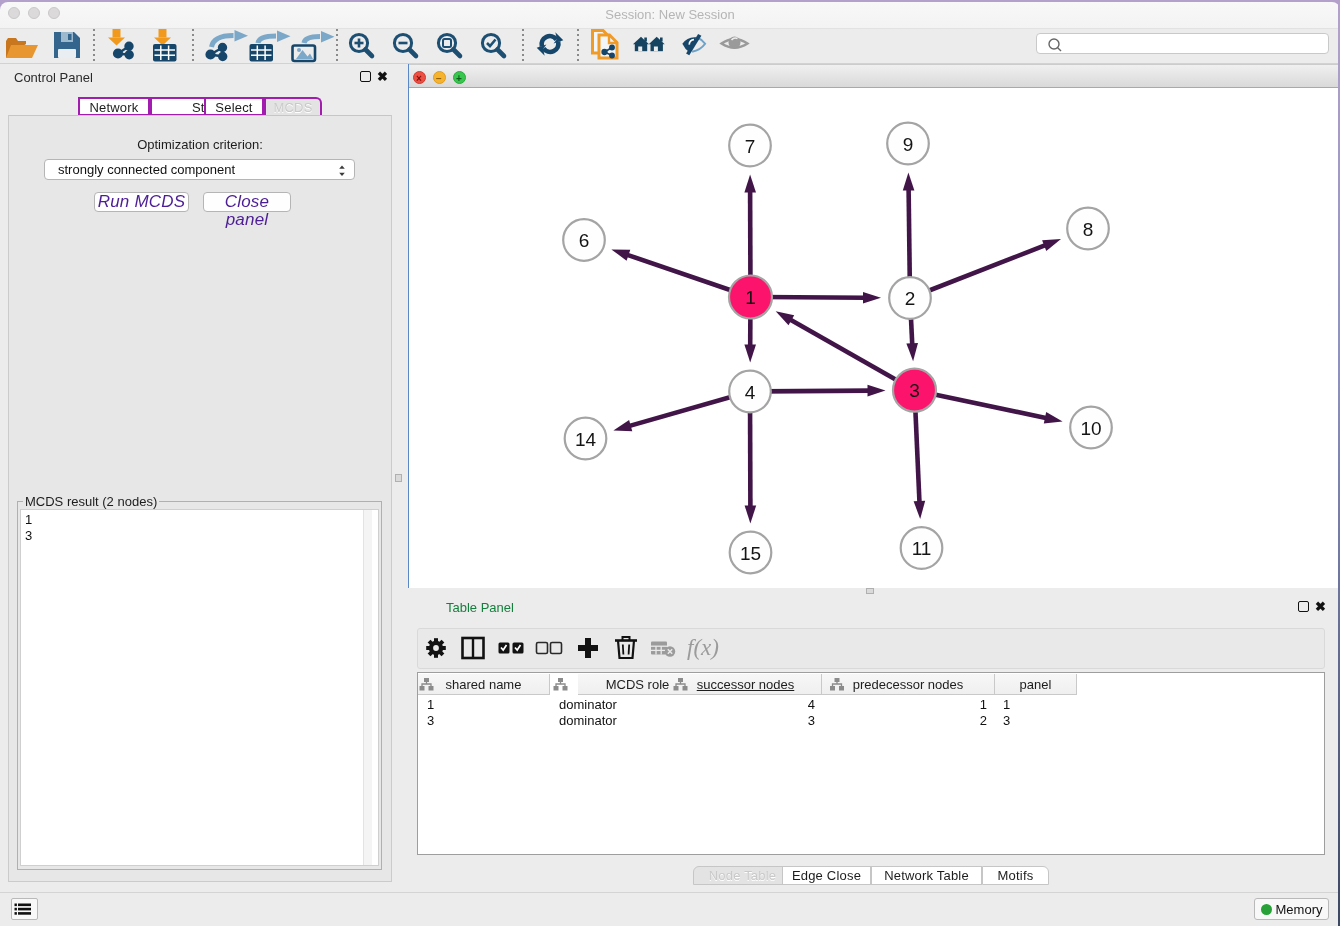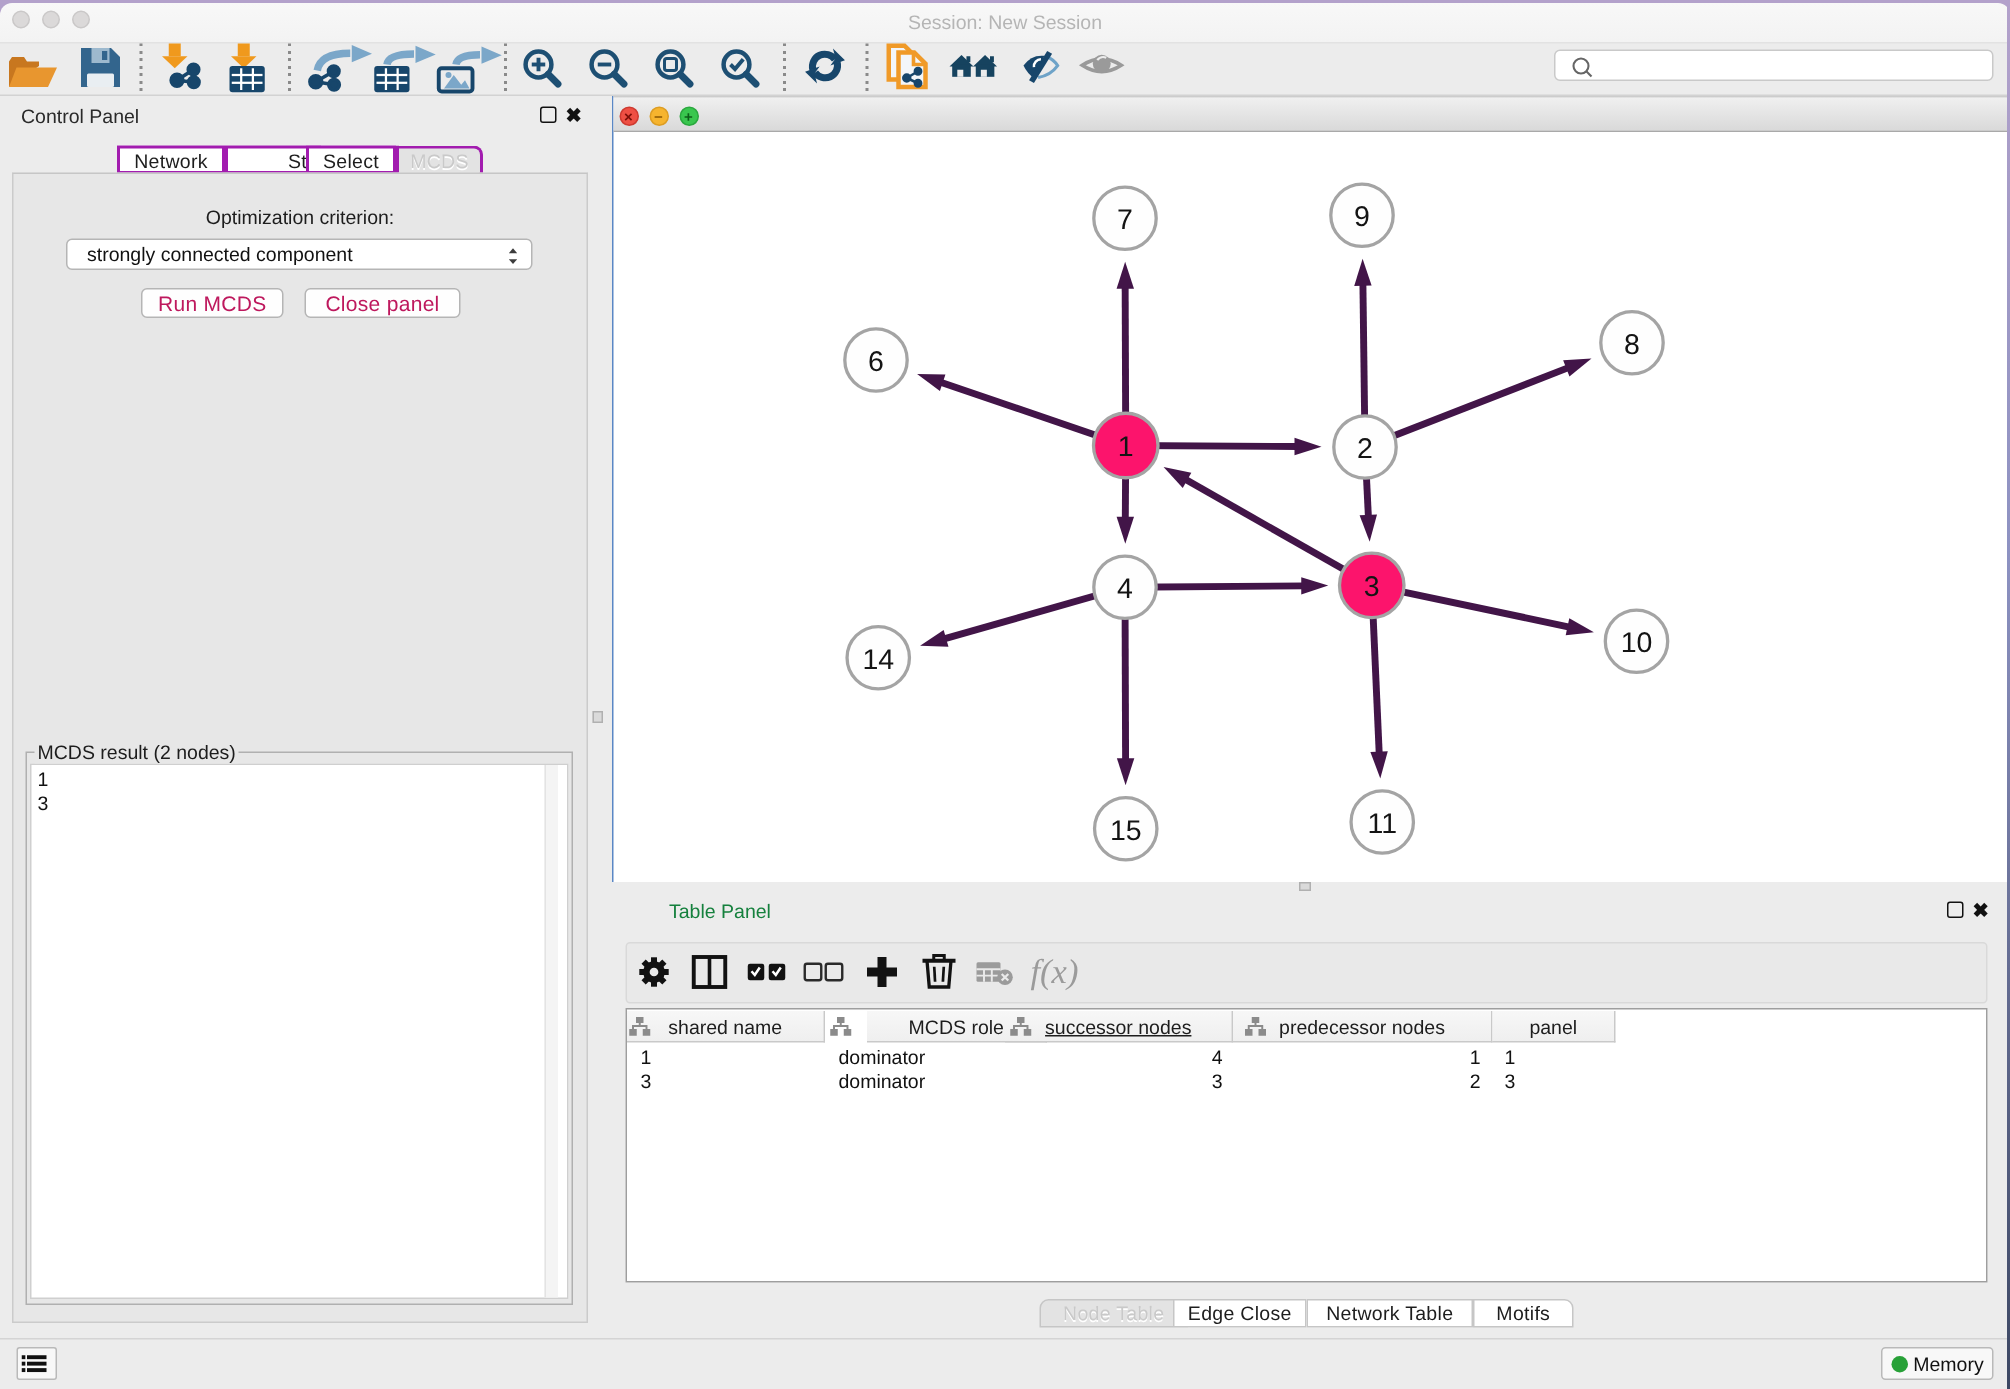--- a/index.html
+++ b/index.html
@@ -11,21 +11,21 @@
 .sep{position:absolute;top:29px;height:33px;width:2px;background:repeating-linear-gradient(#8a8a8a 0 2px,rgba(0,0,0,0) 2px 5px);}
 #search{left:1036px;top:33px;width:293px;height:21px;background:#fff;border:1px solid #c9c9c9;border-radius:4px;}
 
 #cptitle{left:14px;top:70px;font-size:13px;color:#2a2a2a;}
 .sq{width:11px;height:11px;border:1.6px solid #111;border-radius:2px;position:absolute;}
 .panx{position:absolute;font-size:13px;font-weight:bold;color:#111;}
 .tab{position:absolute;top:97px;height:19px;background:#fff;border:2px solid #a21caf;font-size:13px;color:#1d1d1d;text-align:center;line-height:18px;letter-spacing:0.2px;}
 #cpanel{left:8px;top:115px;width:384px;height:767px;background:#e7e7e7;border:1px solid #cbcbcb;border-top:1px solid #c6c6c6;}
 #optlabel{left:0px;top:137px;width:400px;text-align:center;font-size:13px;color:#1d1d1d;}
 #combo{left:44px;top:159px;width:311px;height:21px;background:#fff;border:1px solid #b5b5b5;border-radius:4px;font-size:13px;color:#111;line-height:19px;padding-left:13px;}
-.btn{position:absolute;top:192px;height:20px;background:#fefefe;border:1px solid #b5b5b5;border-radius:4px;font-size:14px;color:#be185d;text-align:center;line-height:18px;letter-spacing:0.2px;}
+.btn{position:absolute;top:192px;height:20px;background:#fefefe;border:1px solid #b5b5b5;border-radius:4px;font-size:17px;color:#4c1d95;text-align:center;line-height:18px;letter-spacing:0.2px;font-style:italic;}
 #fieldset{left:17px;top:501px;width:365px;height:369px;border:1px solid #b0b0b0;}
 #fslabel{left:23px;top:494px;font-size:13px;color:#1d1d1d;background:#e7e7e7;padding:0 2px;}
 #fstext{left:20px;top:509px;width:359px;height:357px;background:#fff;border:1px solid #cfcfcf;font-size:13px;color:#111;line-height:16px;padding:2px 0 0 4px;}
 #fsscroll{left:363px;top:510px;width:9px;height:355px;background:#f4f4f4;border-left:1px solid #e3e3e3;}
 
 #netwin{left:408px;top:64px;width:932px;height:524px;background:#fff;border-left:1px solid #5a87c5;}
 #nettitle{left:409px;top:64px;width:931px;height:24px;background:linear-gradient(#f0f0f0,#d9d9d9);border-bottom:1px solid #a9a9a9;border-top:1px solid #ccc;}
 .mtl{width:13px;height:13px;border-radius:50%;position:absolute;top:6px;font-size:10px;font-weight:bold;text-align:center;line-height:13px;}
 #netsvg{left:409px;top:89px;}
 
@@ -211,21 +211,21 @@
 <div class="tab" style="left:264px;width:58px;background:#e3e3e3;color:#c9c9c9;text-shadow:0 1px 0 #fff;border-radius:0 6px 0 0;border-bottom:1px solid #e3e3e3;">MCDS</div>
 <div class="abs" id="cpanel"></div>
 <div class="abs" id="optlabel">Optimization criterion:</div>
 <div class="abs" id="combo">strongly connected component
 <svg width="16" height="16" style="position:absolute;right:4px;top:2.5px">
       <polygon points="8,2.5 10.8,5.8 5.2,5.8" fill="#3c3c3c"></polygon>
       <polygon points="8,13 10.8,9.8 5.2,9.8" fill="#3c3c3c"></polygon>
     </svg>
 </div>
 <div class="btn" style="left:94px;width:95px;">Run MCDS</div>
-<div class="btn" style="left:203px;width:104px;">Close panel</div>
+<div class="btn" style="left:203px;width:88px;">Close panel</div>
 <div class="abs" id="fieldset"></div>
 <div class="abs" id="fstext">1<br>3</div>
 <div class="abs" id="fsscroll"></div>
 <div class="abs" id="fslabel">MCDS result (2 nodes)</div>
 
 <div class="abs" id="netwin"></div>
 <div class="abs" id="nettitle">
 <div class="mtl" style="left:3.5px;background:#ee4f43;border:1px solid #ce3a30;color:#7c0f08;">×</div>
 <div class="mtl" style="left:23.5px;background:#f6b42e;border:1px solid #dd9d22;color:#925f07;">−</div>
 <div class="mtl" style="left:43.5px;background:#39c64e;border:1px solid #2aa83e;color:#0c5e18;">+</div>

